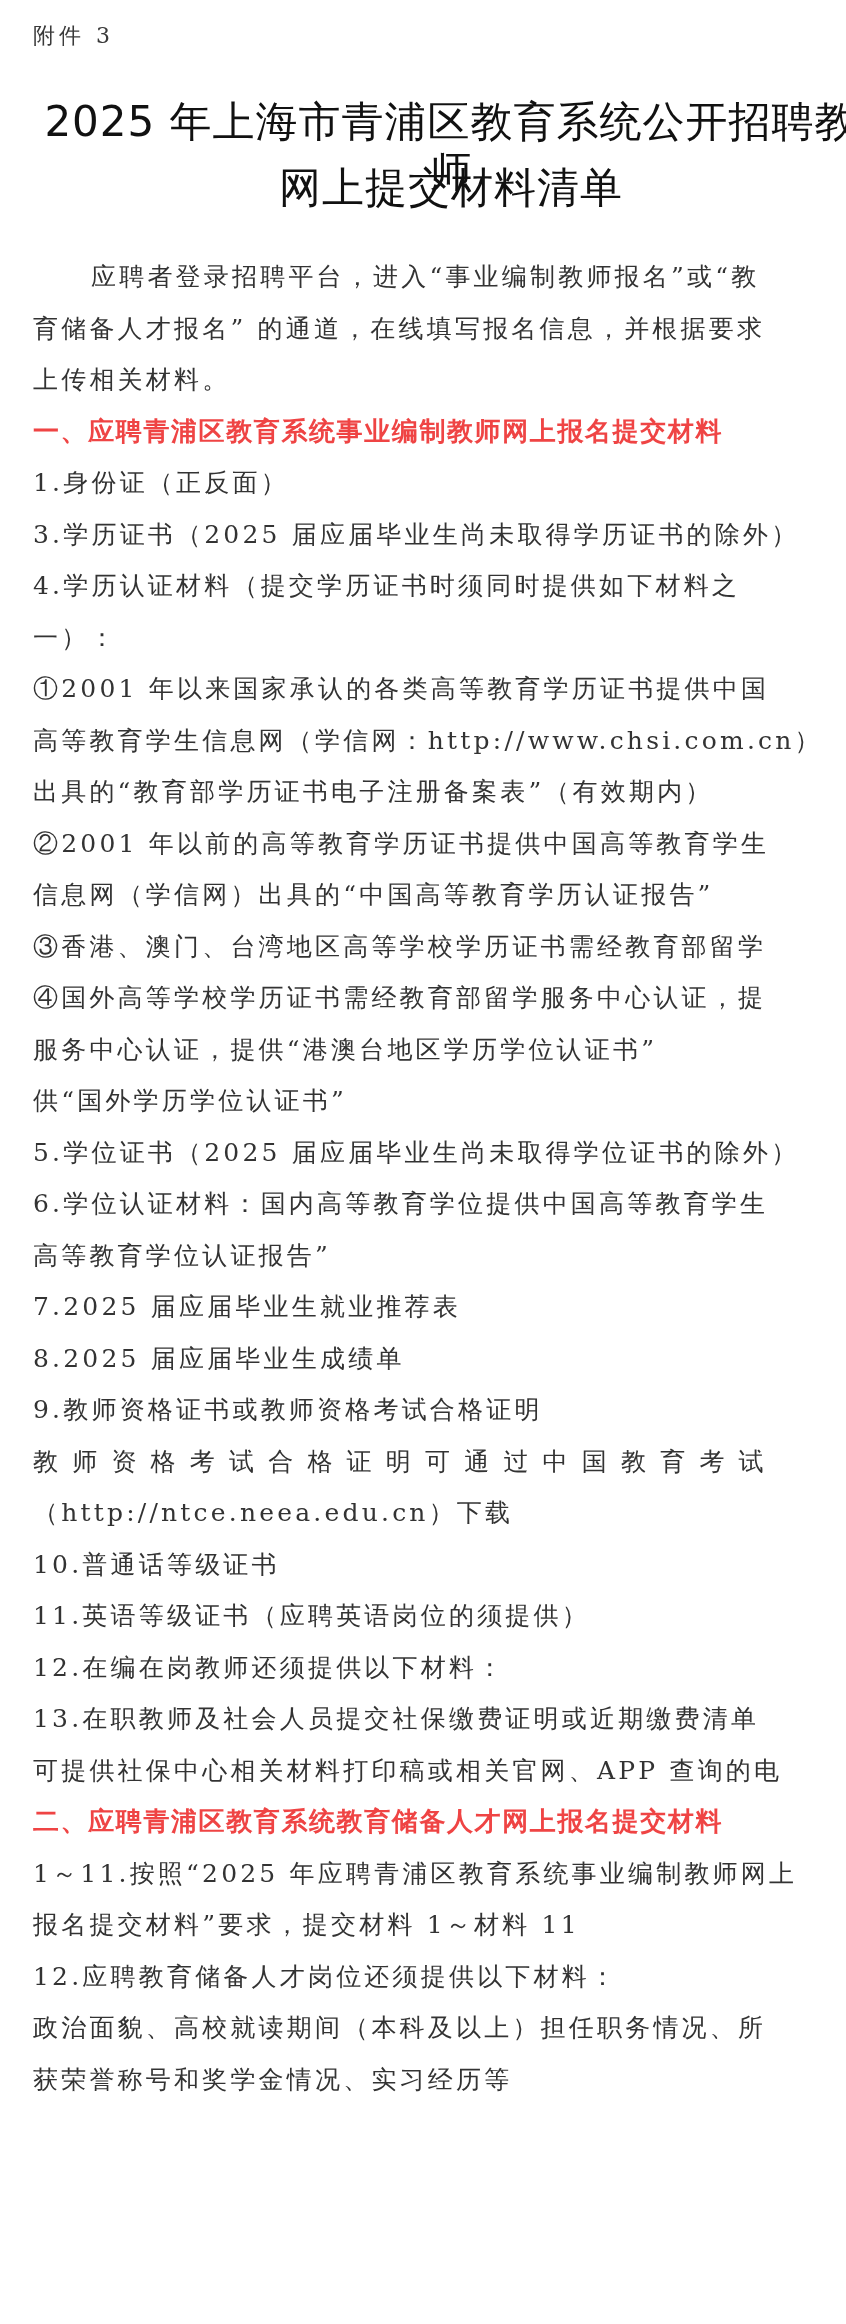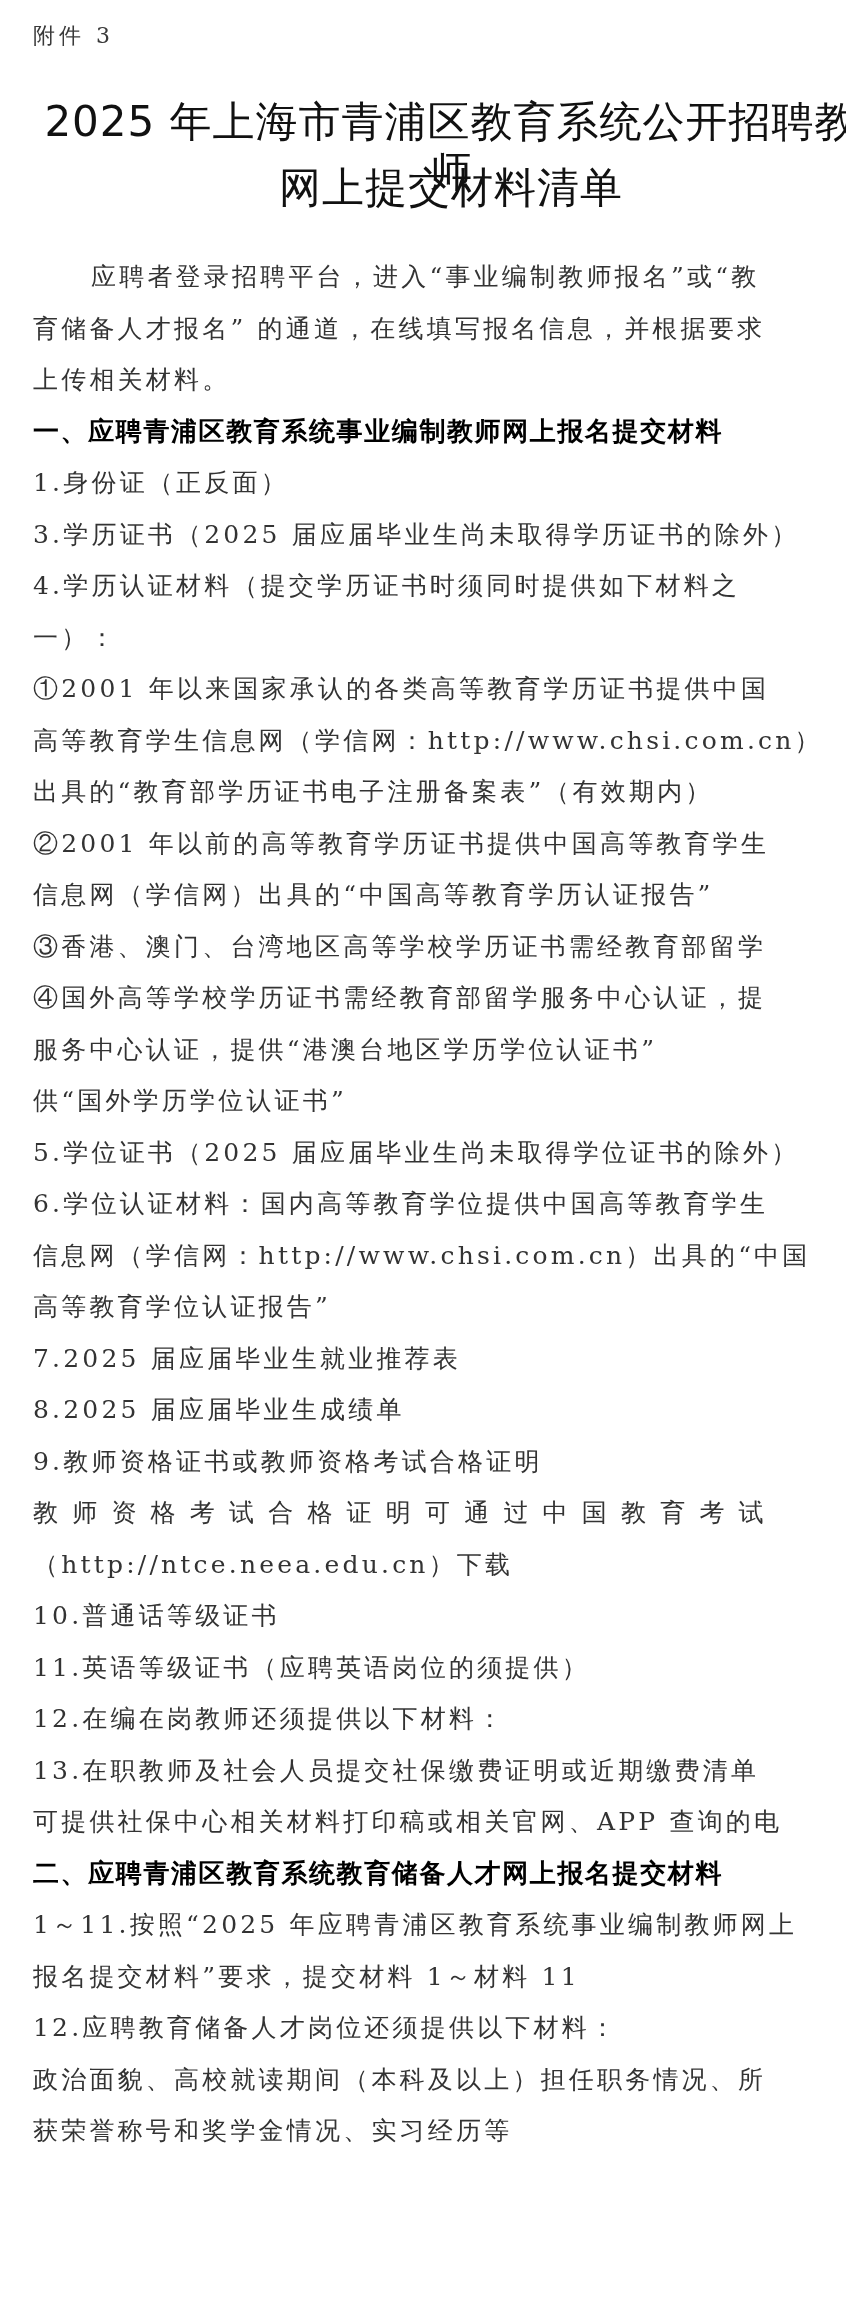--- a/index.html
+++ b/index.html
@@ -21,21 +21,21 @@
     position: absolute; left: 33px; top: 251px; width: 774px;
   }
   .line {
     height: 51.5px; line-height: 51.5px; white-space: nowrap;
     font-family: "DejaVu Serif", "Liberation Serif", serif;
     font-size: 25px; color: #333333; letter-spacing: 3.2px;
   }
   .line.indent { padding-left: 58px; }
   .line.heading {
     font-family: "DejaVu Sans", "Liberation Sans", sans-serif;
-    font-weight: bold; color: #000000; font-size: 26px; letter-spacing: 1.6px;
+    font-weight: bold; color: #ef4444; font-size: 26px; letter-spacing: 1.6px;
   }
 </style>
 </head>
 <body>
 
 <div class="page">
 
   <div class="attachment">附件 3</div>
 
   <div class="title t1">2025 年上海市青浦区教育系统公开招聘教师</div>
@@ -56,21 +56,20 @@
     <div class="line">高等教育学生信息网（学信网：http://www.chsi.com.cn）</div>
     <div class="line">出具的“教育部学历证书电子注册备案表”（有效期内）</div>
     <div class="line">②2001 年以前的高等教育学历证书提供中国高等教育学生</div>
     <div class="line">信息网（学信网）出具的“中国高等教育学历认证报告”</div>
     <div class="line">③香港、澳门、台湾地区高等学校学历证书需经教育部留学</div>
     <div class="line">④国外高等学校学历证书需经教育部留学服务中心认证，提</div>
     <div class="line">服务中心认证，提供“港澳台地区学历学位认证书”</div>
     <div class="line">供“国外学历学位认证书”</div>
     <div class="line">5.学位证书（2025 届应届毕业生尚未取得学位证书的除外）</div>
     <div class="line">6.学位认证材料：国内高等教育学位提供中国高等教育学生</div>
-    <div class="line">信息网（学信网：http://www.chsi.com.cn）出具的“中国</div>
     <div class="line">高等教育学位认证报告”</div>
     <div class="line">7.2025 届应届毕业生就业推荐表</div>
     <div class="line">8.2025 届应届毕业生成绩单</div>
     <div class="line">9.教师资格证书或教师资格考试合格证明</div>
     <div class="line" style="letter-spacing:14.2px;">教师资格考试合格证明可通过中国教育考试</div>
     <div class="line">（http://ntce.neea.edu.cn）下载</div>
     <div class="line">10.普通话等级证书</div>
     <div class="line">11.英语等级证书（应聘英语岗位的须提供）</div>
     <div class="line">12.在编在岗教师还须提供以下材料：</div>
     <div class="line">13.在职教师及社会人员提交社保缴费证明或近期缴费清单</div>

